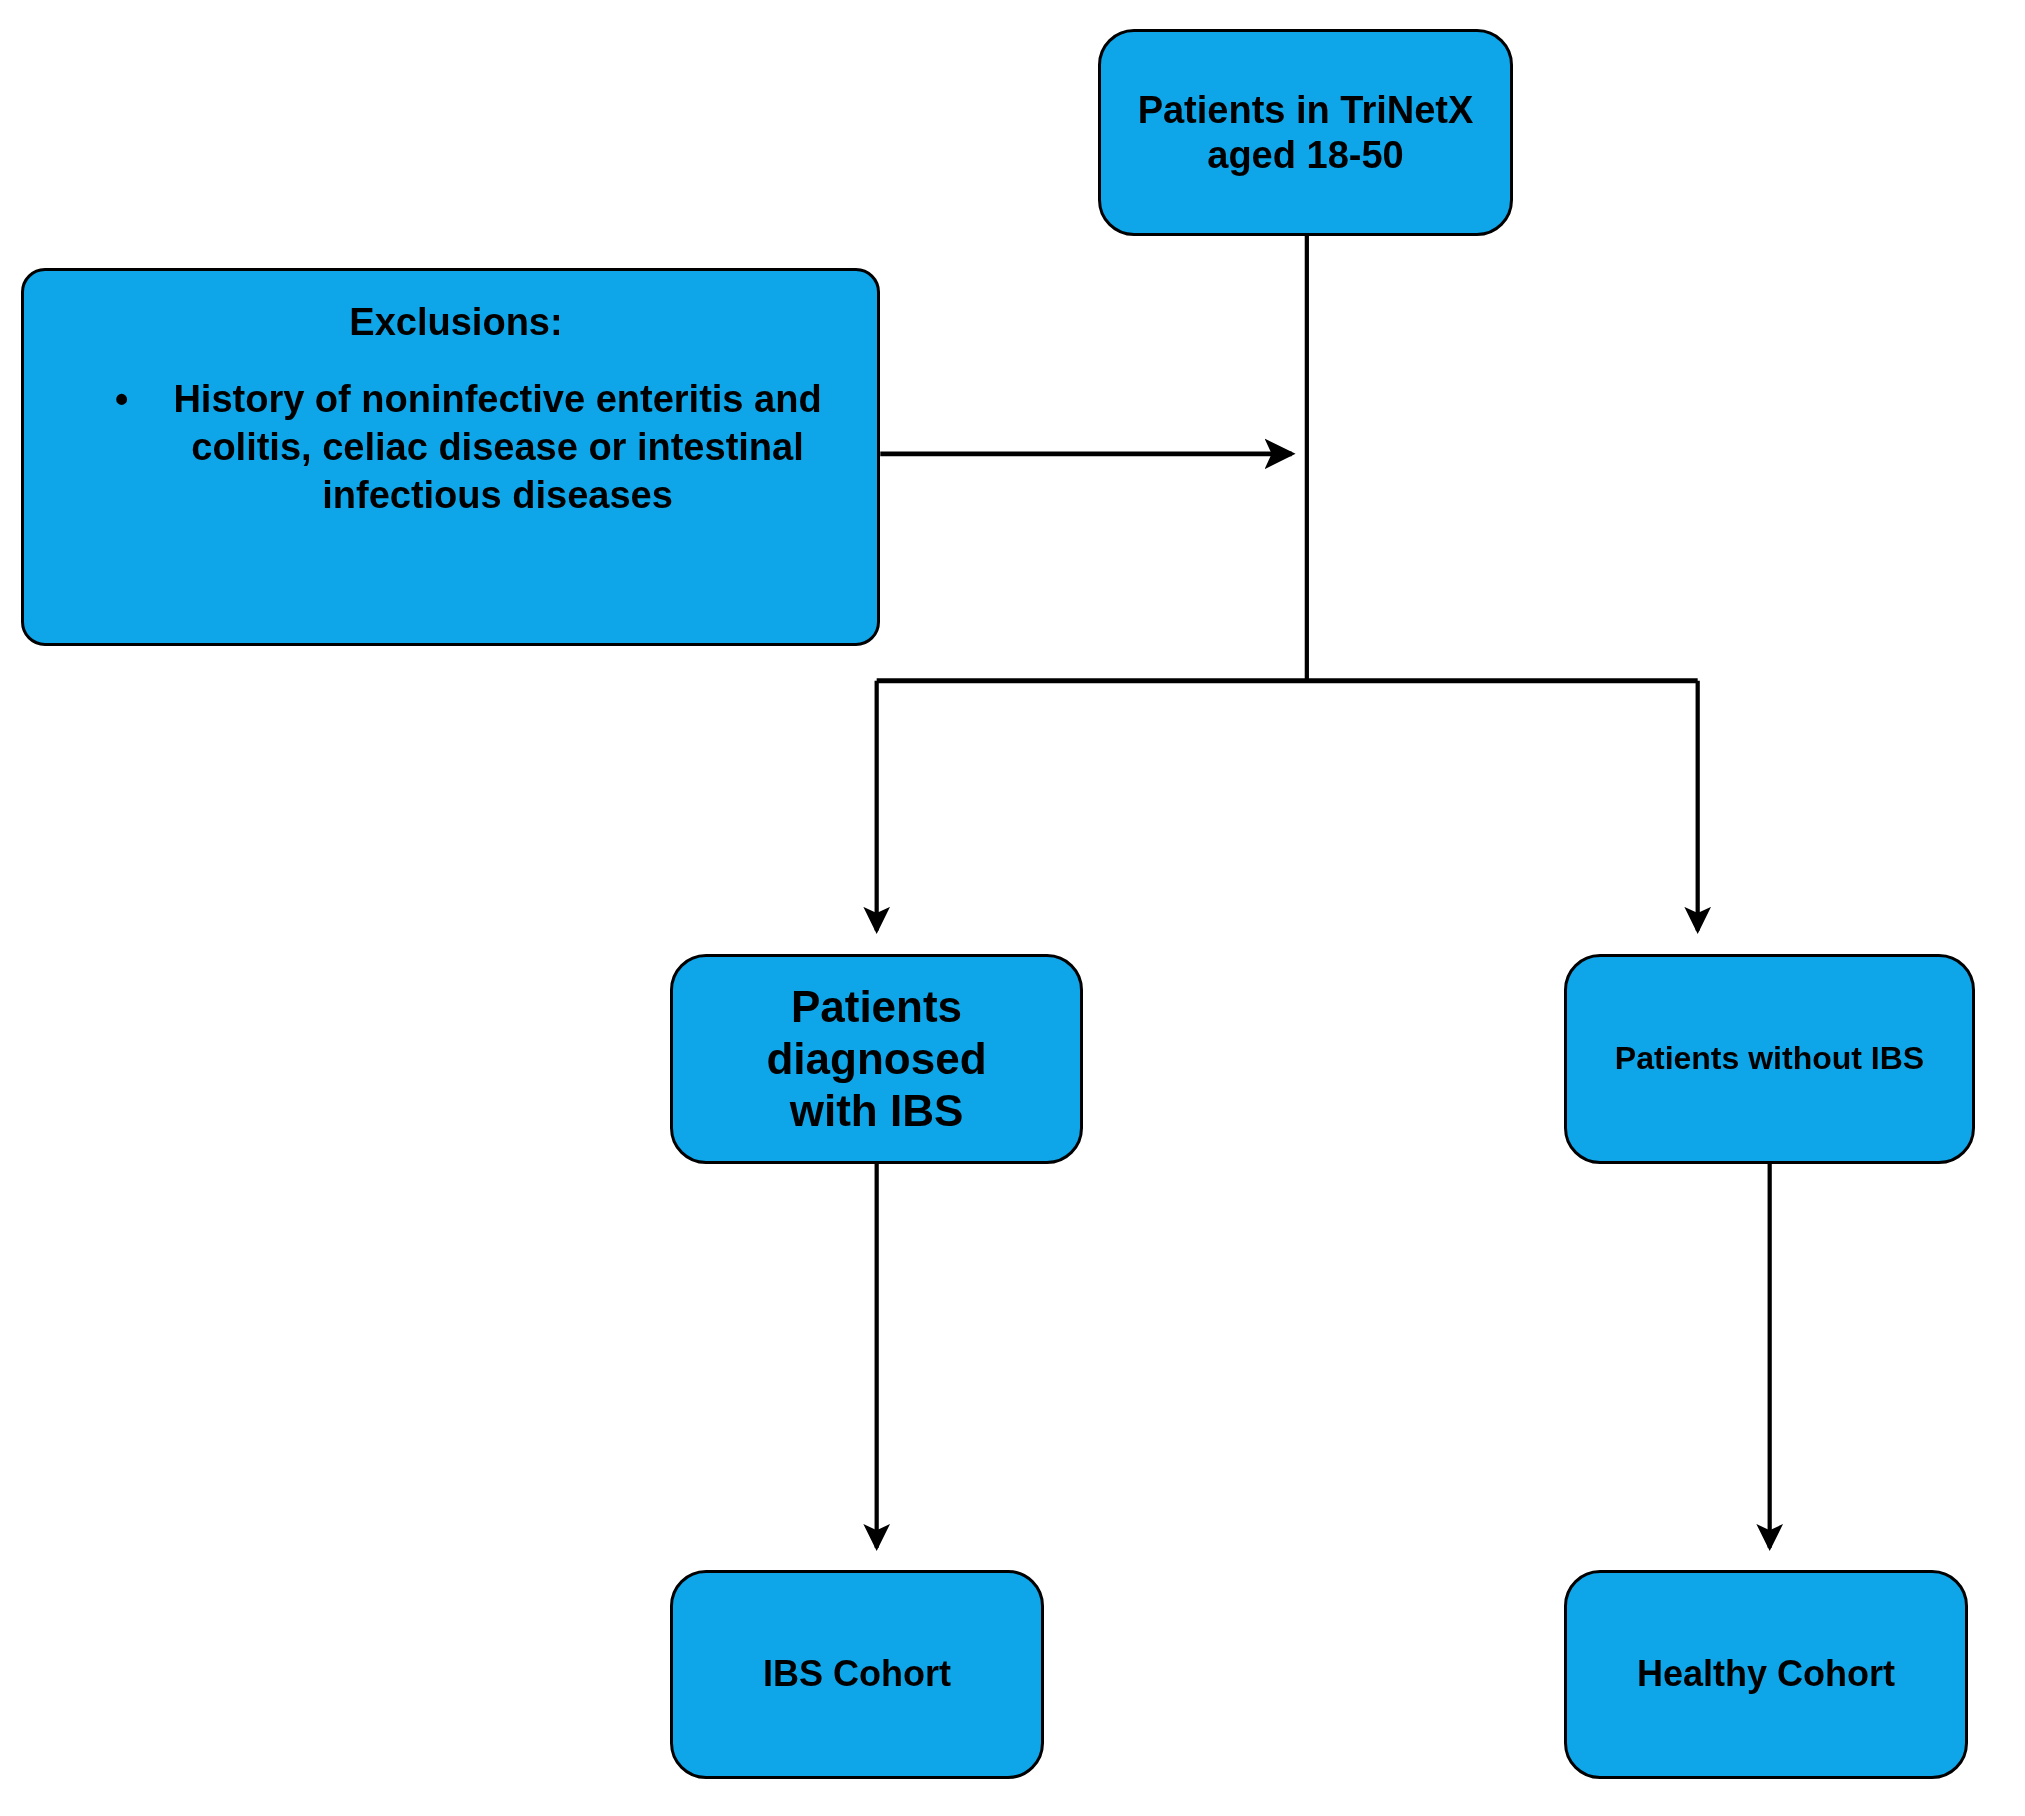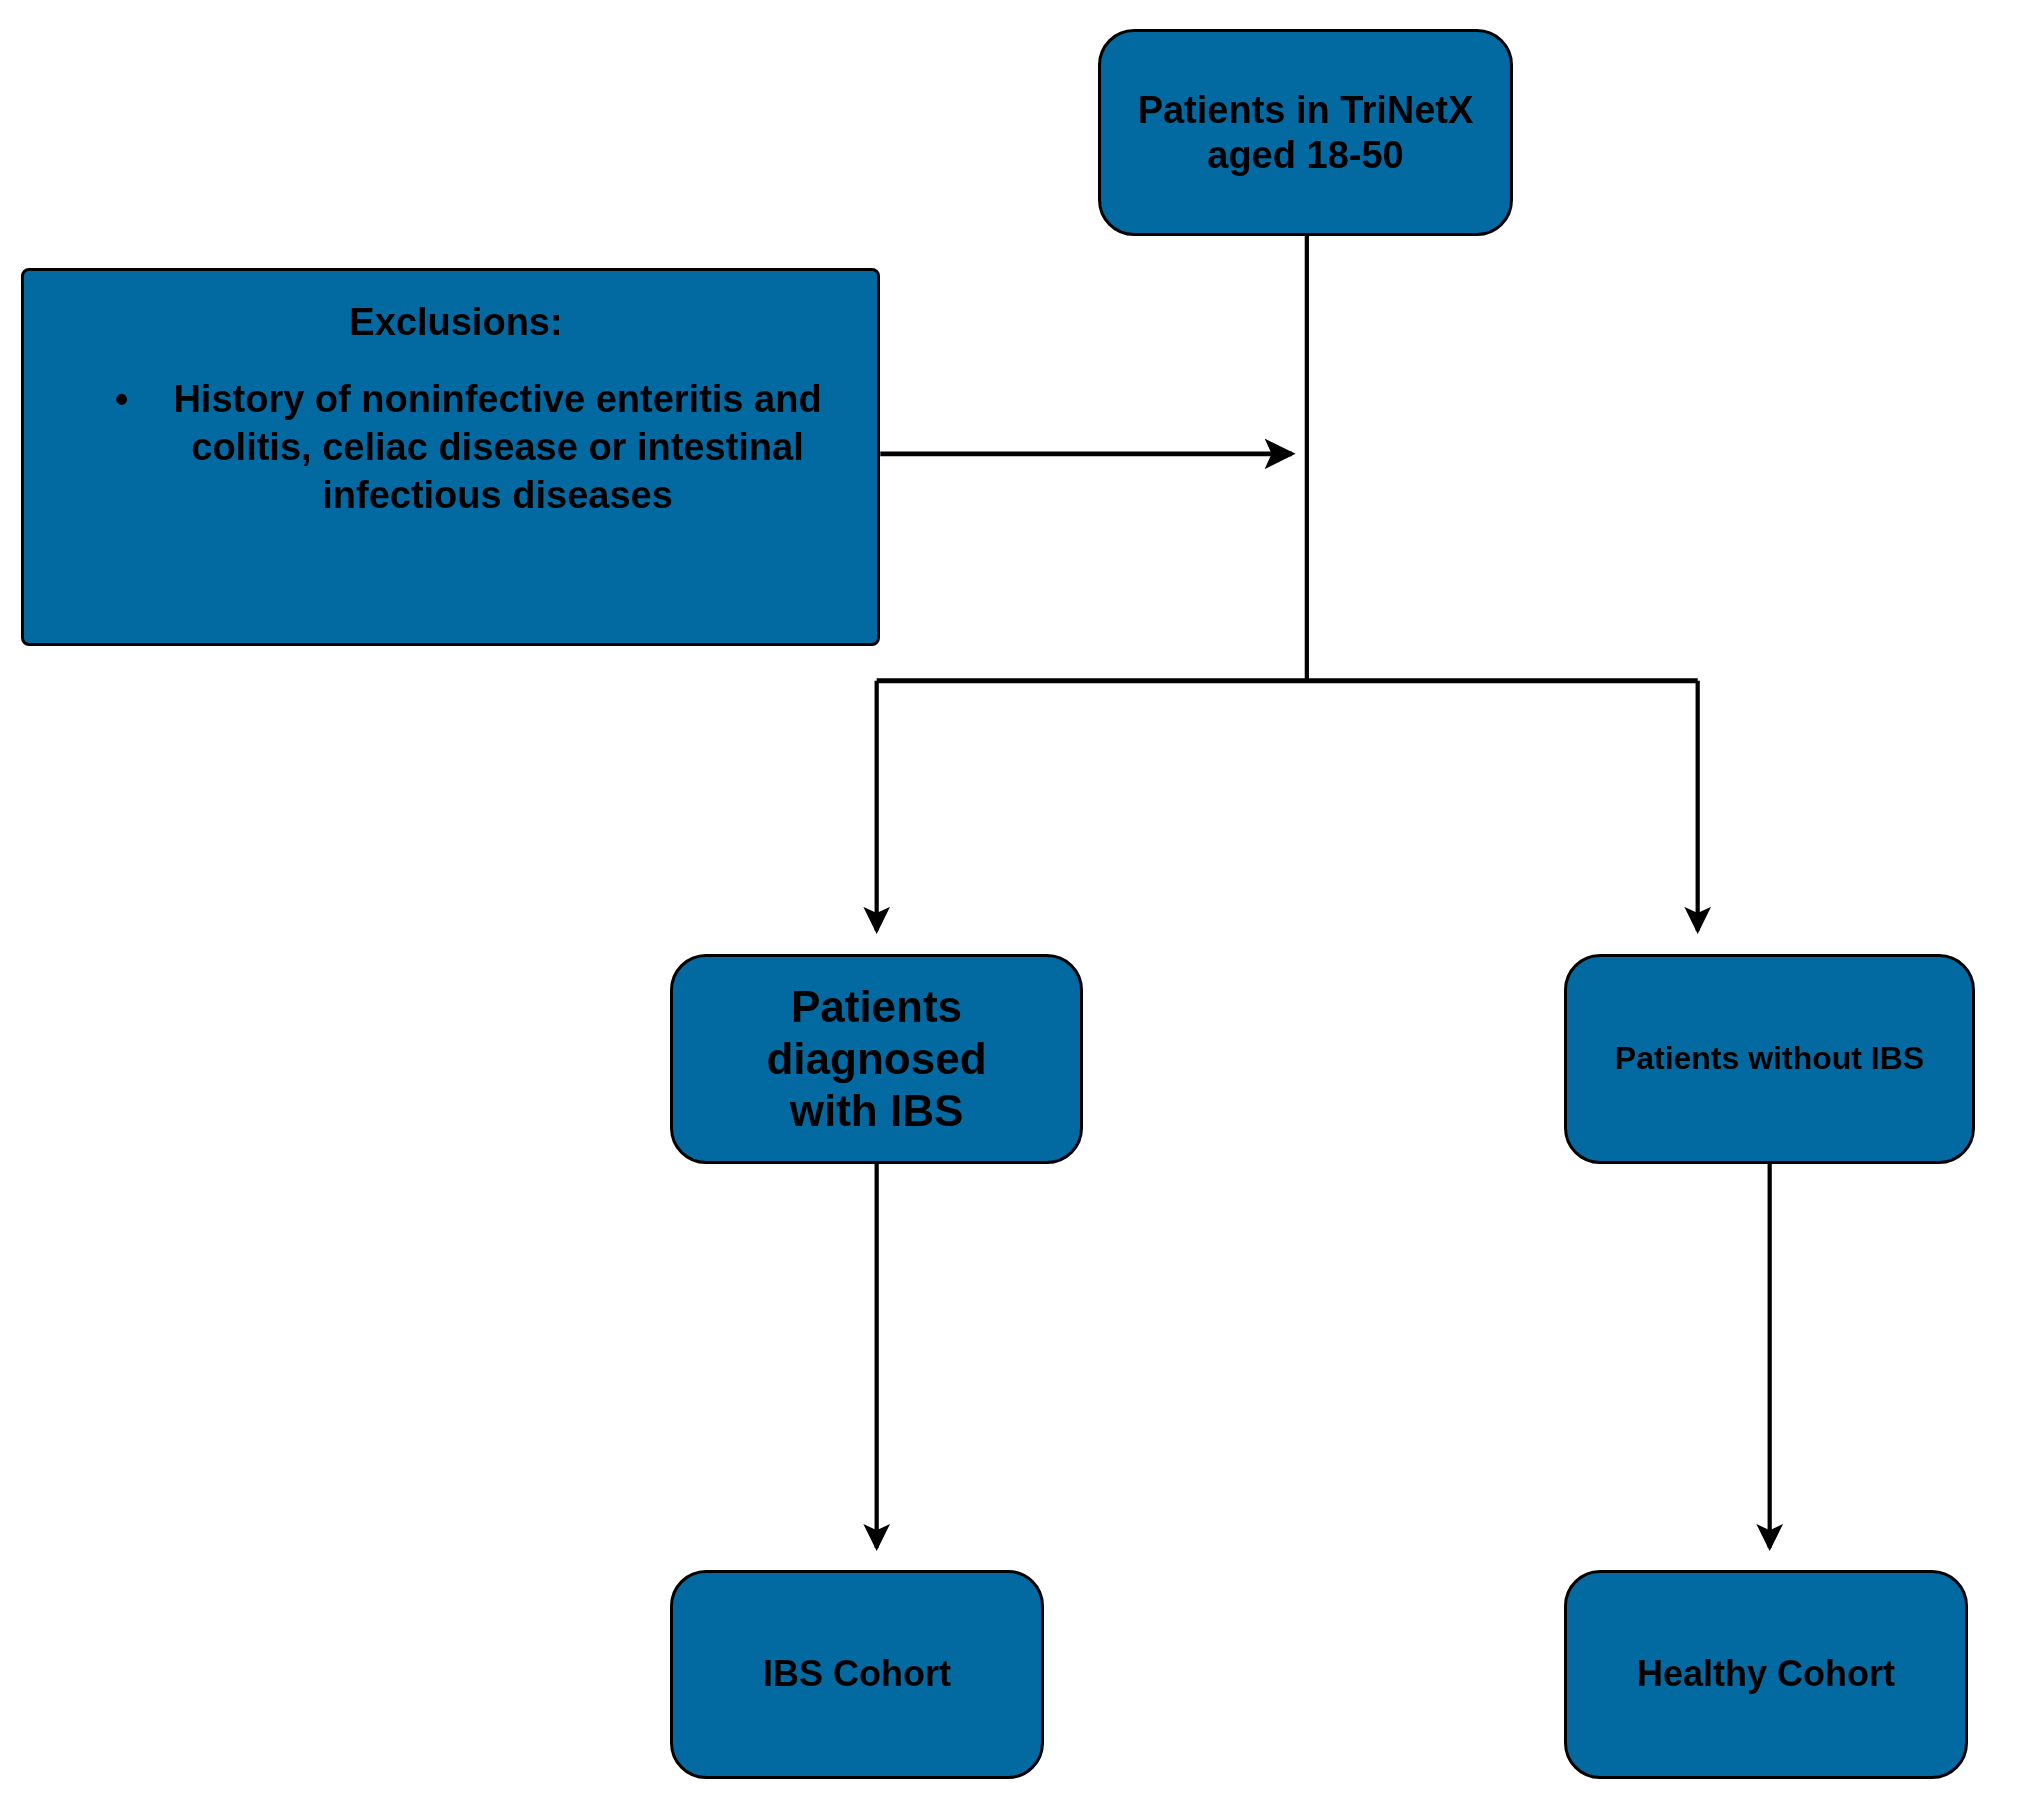--- a/index.html
+++ b/index.html
@@ -25,21 +25,21 @@
     top: 0;
     width: 2025px;
     height: 1817px;
     pointer-events: none;
   }
   .node {
     position: absolute;
     box-sizing: border-box;
     border: 3.6px solid #000000;
     border-radius: 36px;
-    background: #0369a1;
+    background: #0ea5e9;
     display: flex;
     align-items: center;
     justify-content: center;
     text-align: center;
     font-weight: bold;
     line-height: 1.18;
     letter-spacing: 0px;
   }
   .node-text {
     display: block;
@@ -49,21 +49,21 @@
 
   
   #node-root {
     left: 1098px; top: 29px;
     width: 415px; height: 207px;
     font-size: 38px;
   }
   #node-exclusions {
     left: 21px; top: 268px;
     width: 859px; height: 378px;
-    border-radius: 8px;
+    border-radius: 24px;
     display: block;
     font-size: 38px;
     font-weight: normal;
   }
   #node-ibs-dx {
     left: 670px; top: 954px;
     width: 413px; height: 210px;
     font-size: 44px;
   }
   #node-no-ibs {

